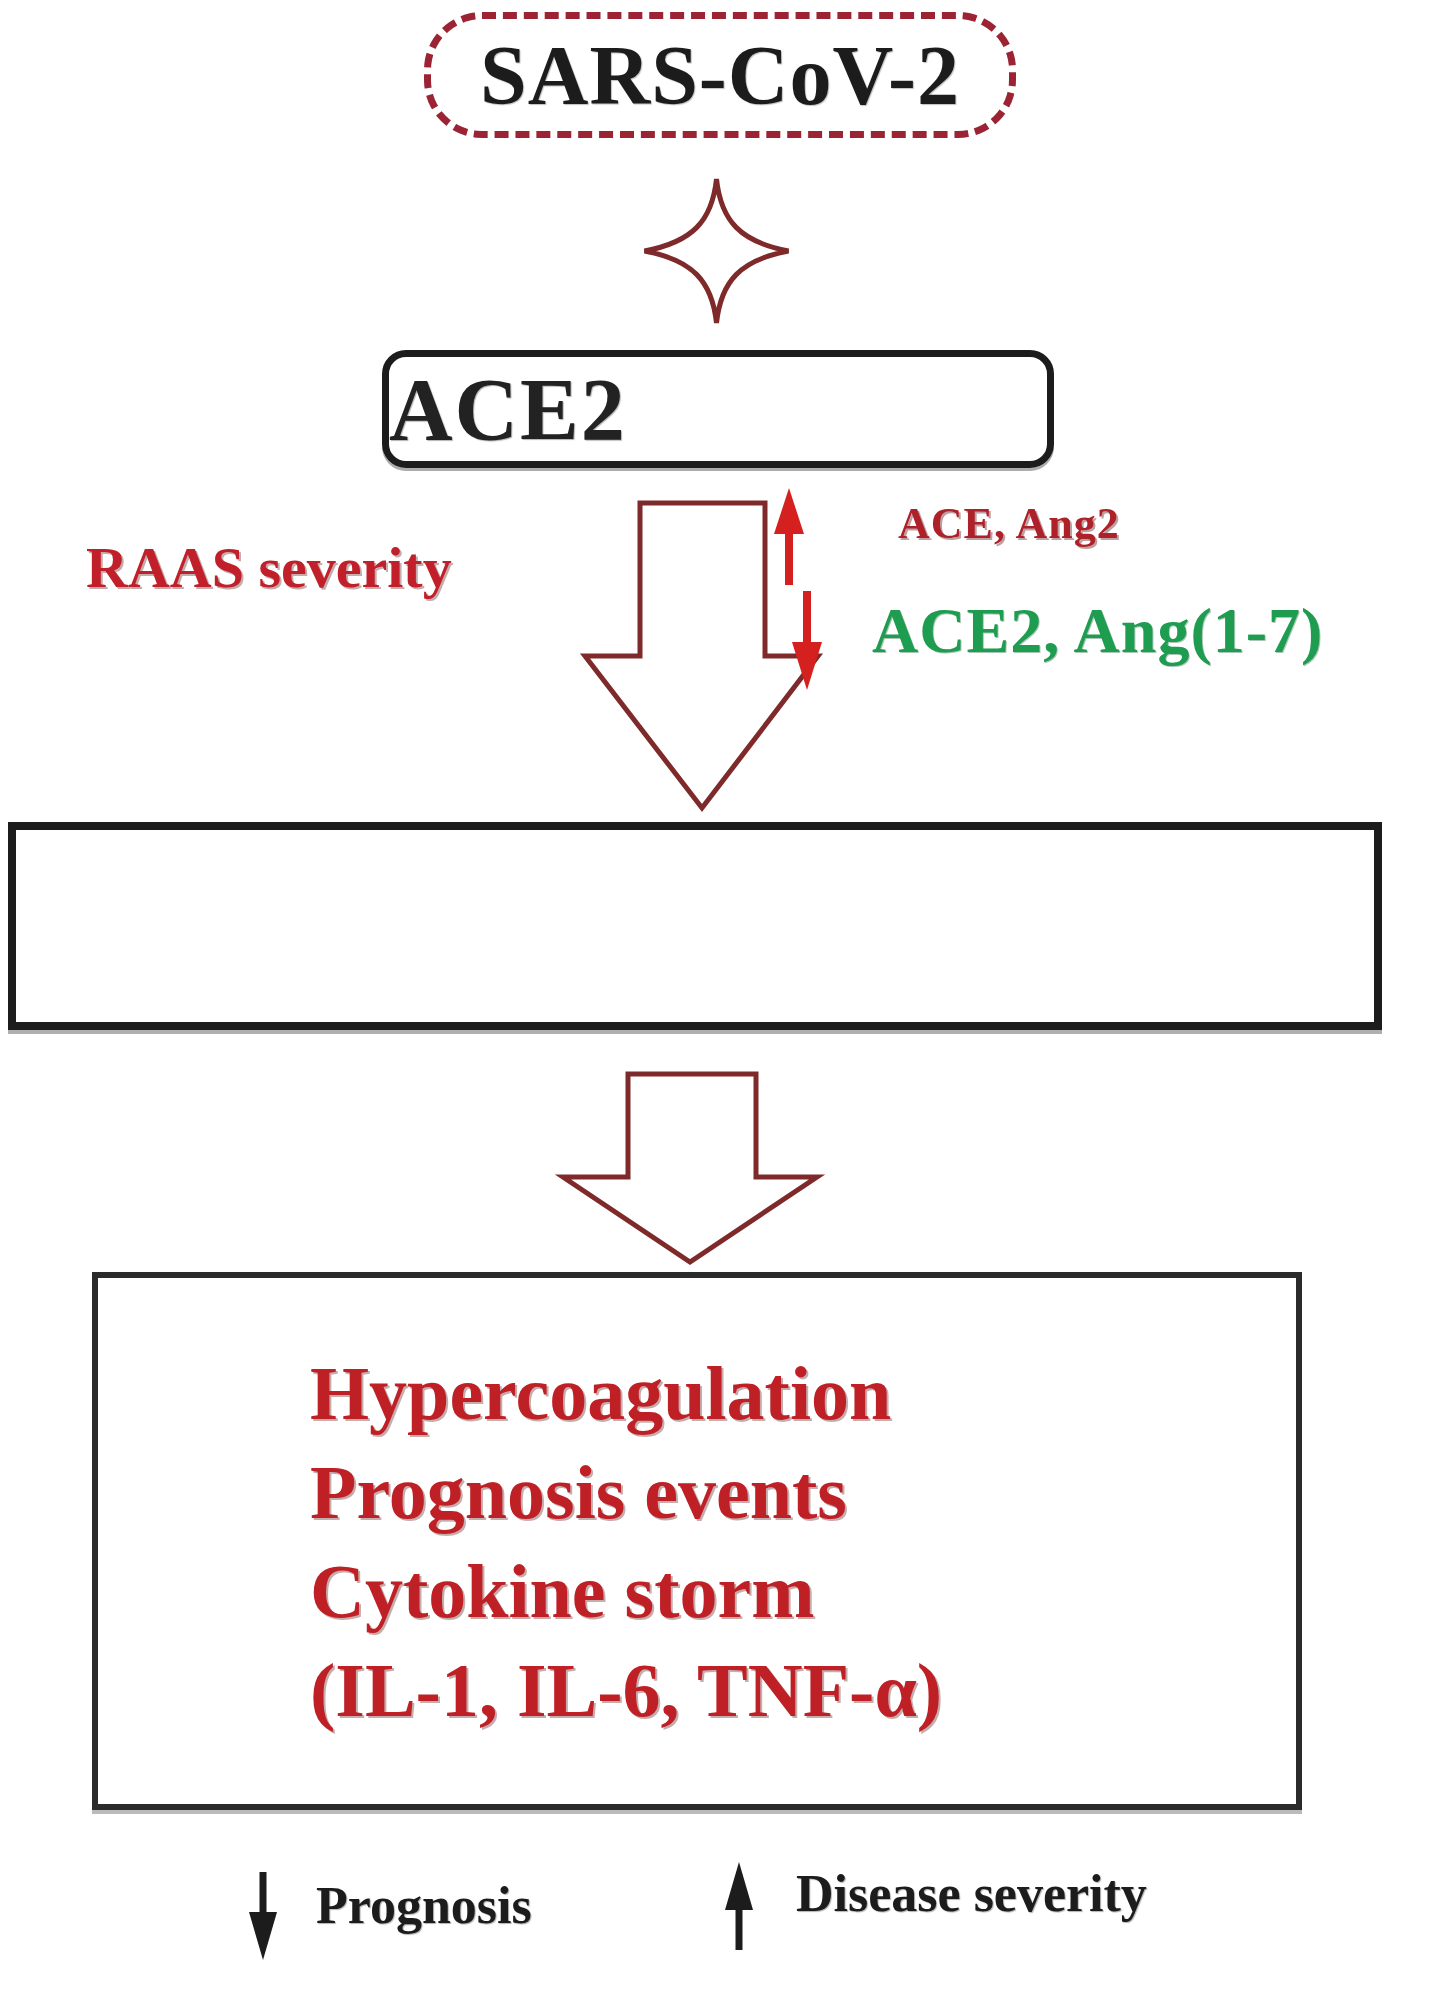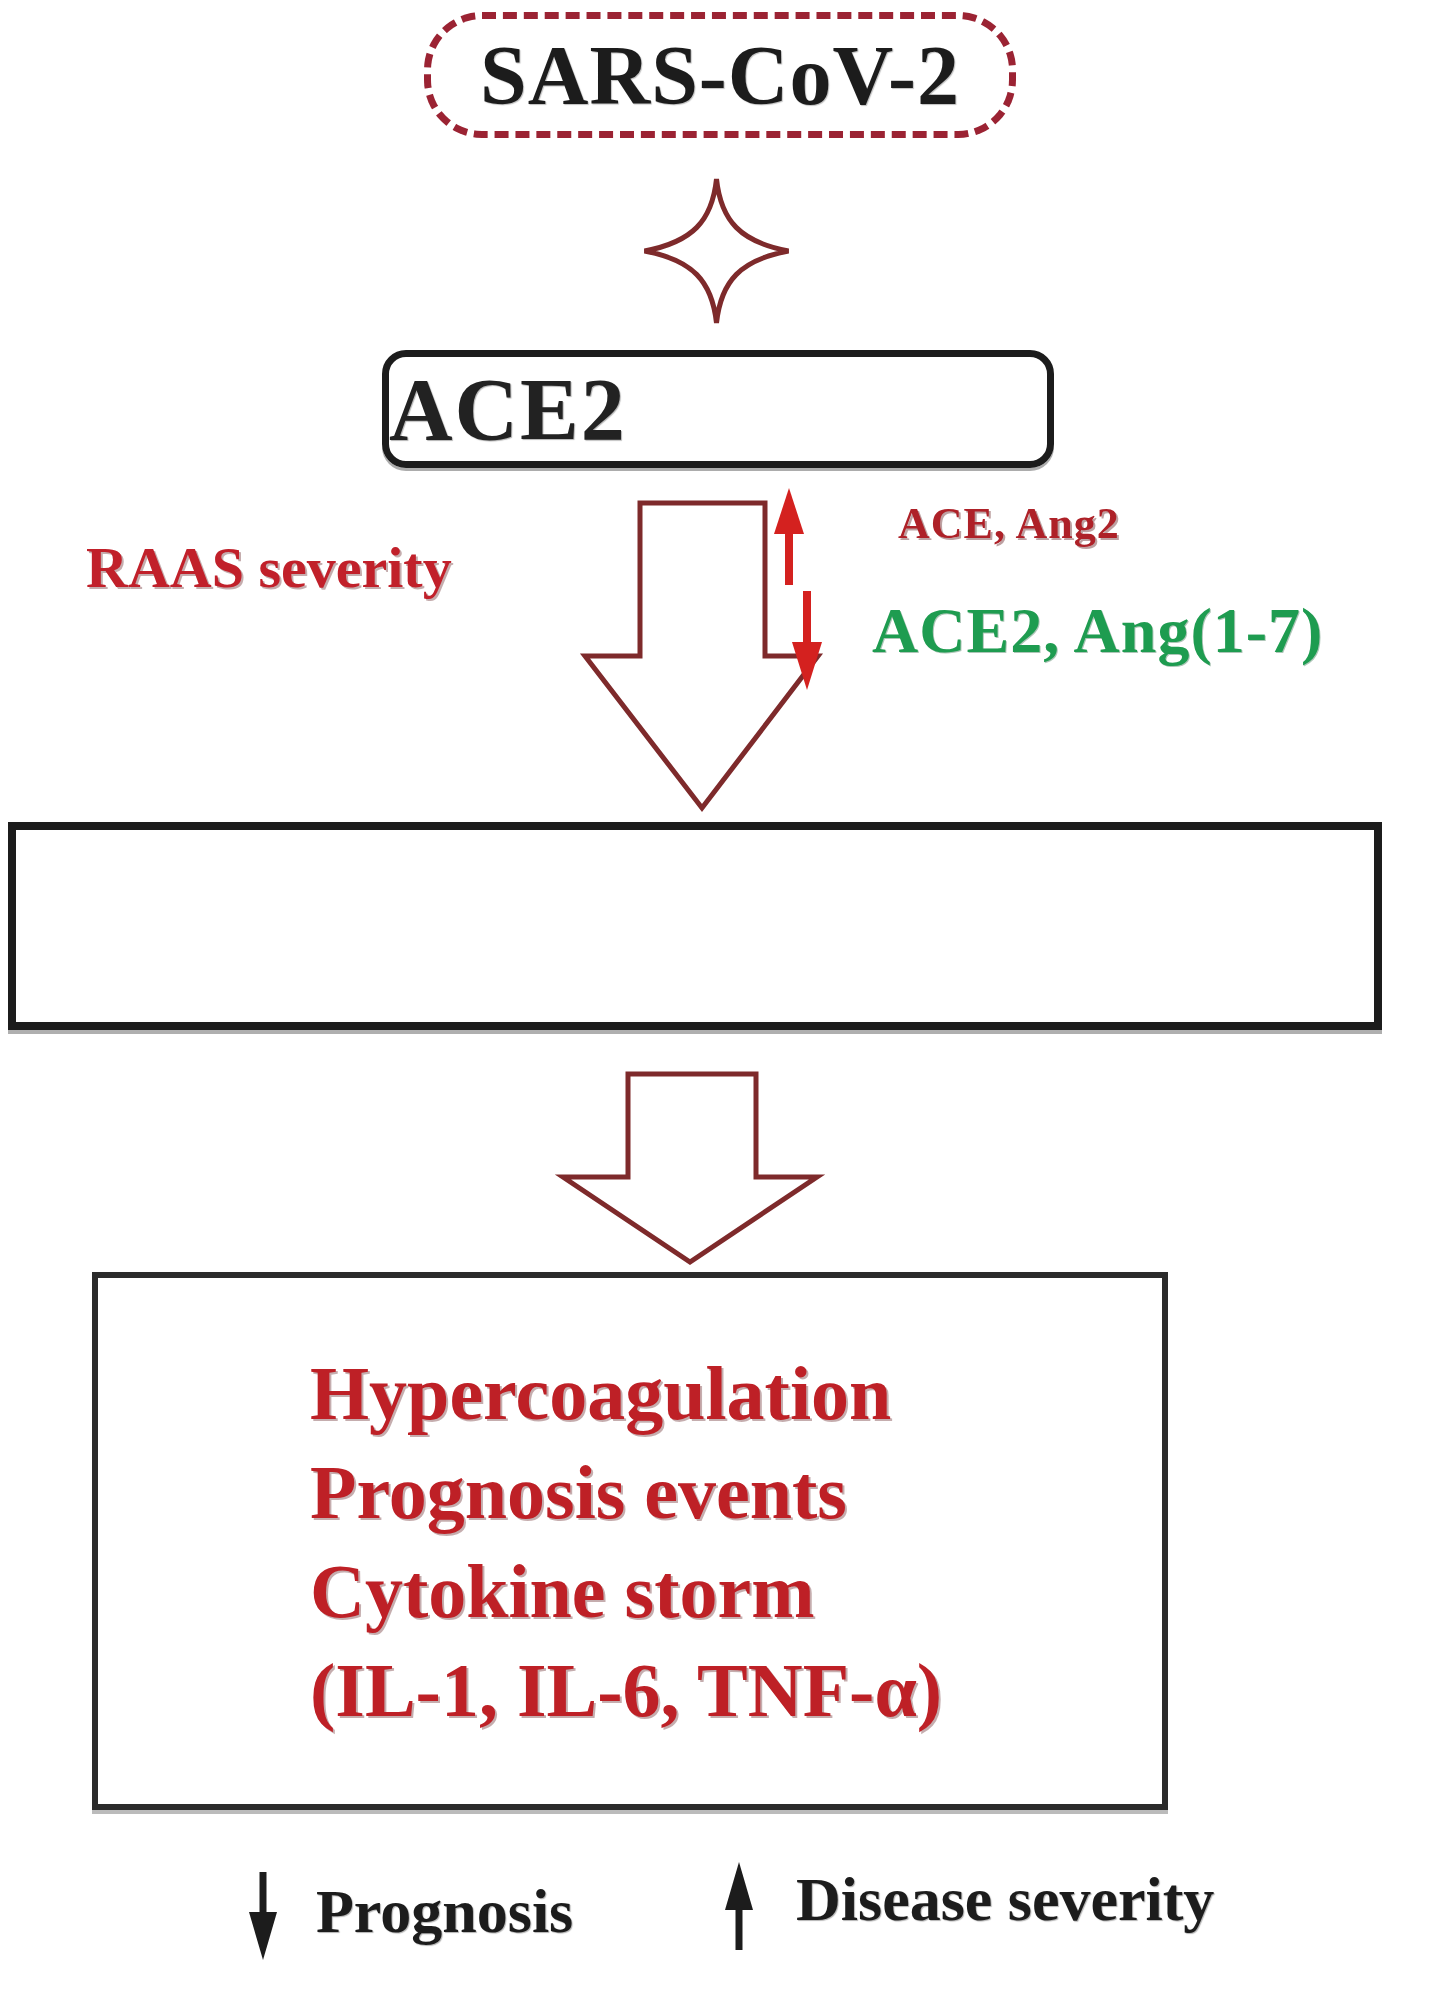--- a/index.html
+++ b/index.html
@@ -30,21 +30,21 @@
   .middle-box{
     left:8px;top:822px;width:1374px;height:208px;box-sizing:border-box;
     border:8px solid var(--ink-black,#1C1C1C);
     display:flex;flex-direction:column;align-items:center;justify-content:center;
     box-shadow:0 4px 0 rgba(110,110,110,.55);
   }
   .middle-box .line{
     font-size:66px;line-height:99px;color:#262626;text-shadow:1px 1px 1px rgba(0,0,0,.3);
   }
   .outcome-box{
-    left:92px;top:1272px;width:1076px;height:538px;box-sizing:border-box;
+    left:92px;top:1272px;width:1210px;height:538px;box-sizing:border-box;
     border:6px solid #2b2b2b;box-shadow:0 4px 0 rgba(120,120,120,.5);
   }
   .outcome-box .text-block{position:absolute;left:212px;top:66px;}
   .outcome-box .line{
     font-size:76px;line-height:99px;color:var(--outcome-red,#BE2026);
     text-shadow:2px 2px 0 rgba(90,20,22,.35);white-space:nowrap;
   }
   
   .raas-label{
     left:86px;top:534px;font-size:58px;color:var(--raas-red,#C1202A);
@@ -52,21 +52,21 @@
   }
   .increase-label{
     left:898px;top:498px;font-size:44px;color:var(--increase-red,#AE2128);
     text-shadow:2px 2px 0 rgba(90,20,22,.4);white-space:nowrap;letter-spacing:1px;
   }
   .decrease-label{
     left:872px;top:594px;font-size:64px;color:var(--decrease-green,#1E9C50);
     text-shadow:1px 1px 0 rgba(20,90,50,.35);white-space:nowrap;letter-spacing:1px;
   }
   .footer-label{
-    font-size:62px;color:var(--ink-black,#1C1C1C);white-space:nowrap;
+    font-size:52px;color:var(--ink-black,#1C1C1C);white-space:nowrap;
     text-shadow:1px 1px 1px rgba(0,0,0,.3);
   }
   .prognosis-label{left:316px;top:1876px;}
   .severity-label{left:796px;top:1864px;}
   
   svg{display:block;overflow:visible;}
   .maroon-stroke{stroke:var(--outline-maroon,#7E2A2B);stroke-width:5;fill:none;stroke-linejoin:miter;}
   .red-fill{fill:var(--arrow-red,#D4211F);}
   .red-stroke{stroke:var(--arrow-red,#D4211F);}
   .black-fill{fill:var(--ink-black,#1C1C1C);}

